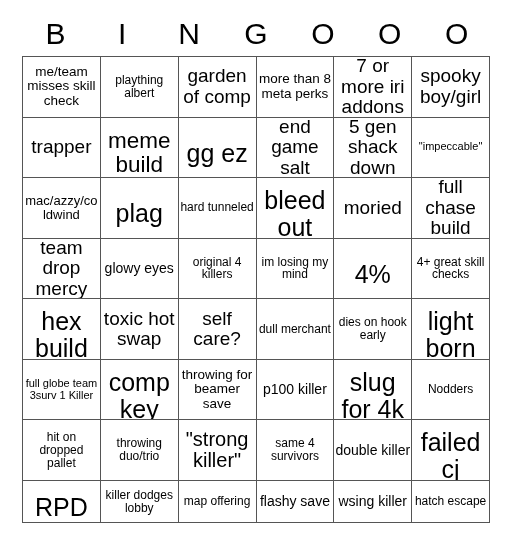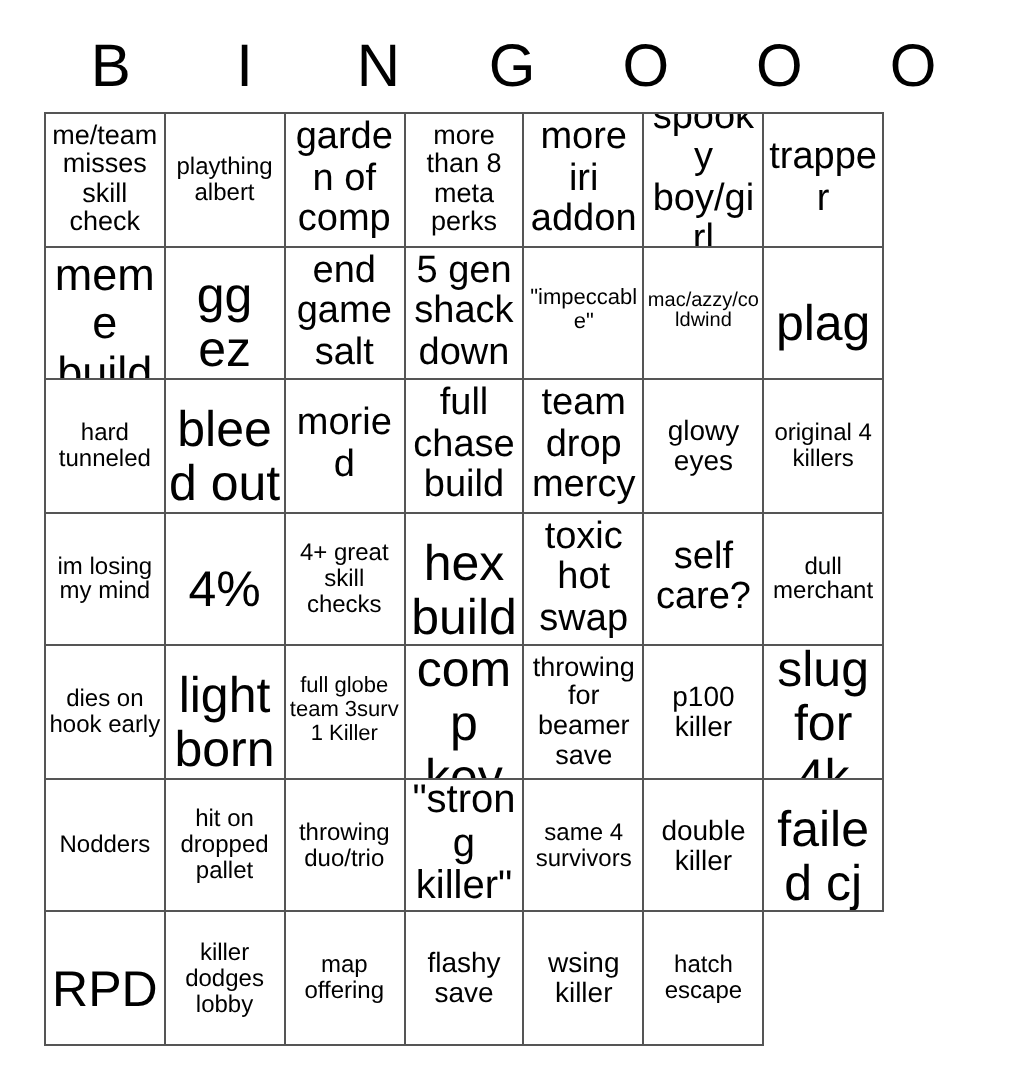--- a/index.html
+++ b/index.html
@@ -43,24 +43,24 @@
     font-weight: 400;
     color: #000000;
     letter-spacing: 0;
   }
 
   
   #bingo-grid {
     position: absolute;
     left: 22px;
     top: 56px;
-    width: 420px;
+    width: 468px;
     height: 467px;
     display: grid;
-    grid-template-columns: repeat(7, 1fr);
+    grid-template-columns: repeat(6, 1fr);
     grid-template-rows: repeat(7, 1fr);
     border-top: 1px solid #555555;
     border-left: 1px solid #555555;
     box-sizing: border-box;
     background: #ffffff;
   }
   .bingo-cell {
     border-right: 1px solid #555555;
     border-bottom: 1px solid #555555;
     box-sizing: border-box;
@@ -81,21 +81,21 @@
     color: #000000;
   }
 
   
   .fs-xxl .cell-text { font-size: 25px; margin-top: 12px; }
   .fs-xl  .cell-text { font-size: 14px; }
   .fs-lg  .cell-text { font-size: 19px; }
   .fs-md  .cell-text { font-size: 12px; }
   .fs-sm  .cell-text { font-size: 13.5px; }
   .fs-xs  .cell-text { font-size: 11px; }
-  .fs-xxs .cell-text { font-size: 10px; }
+  .fs-xxs .cell-text { font-size: 13px; }
 </style>
 </head>
 <body>
 
 <div id="bingo-card">
 
   <div id="bingo-header">
       <div class="header-cell">B</div>
       <div class="header-cell">I</div>
       <div class="header-cell">N</div>

